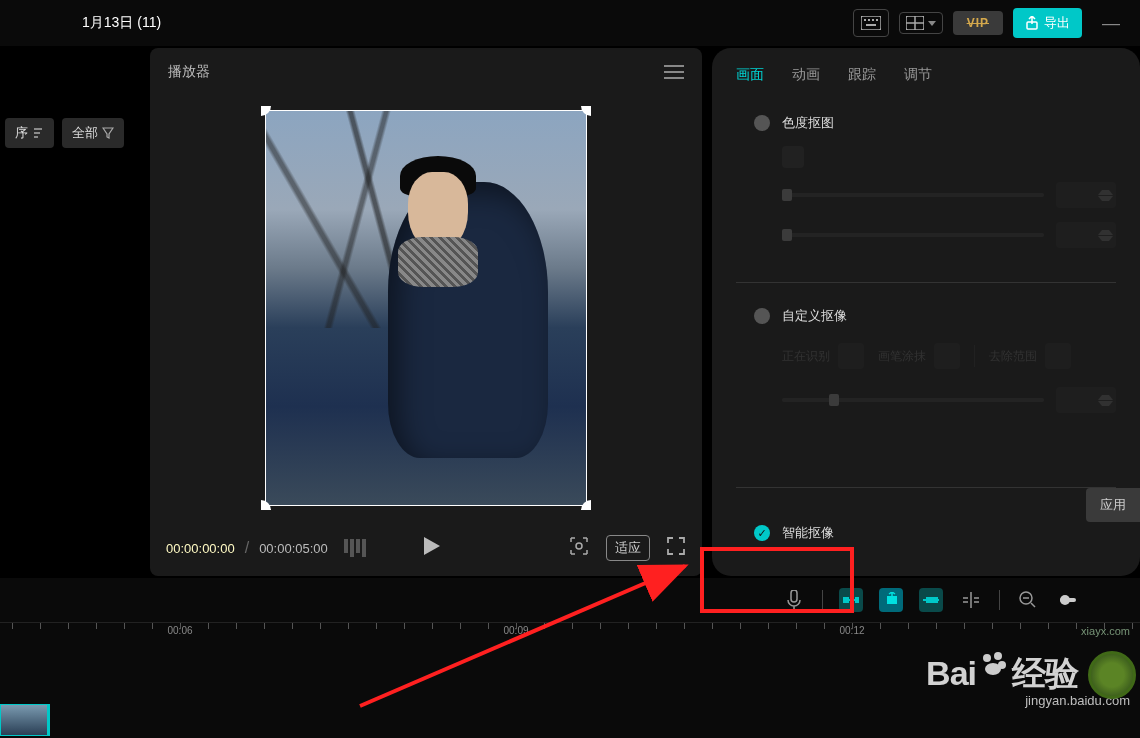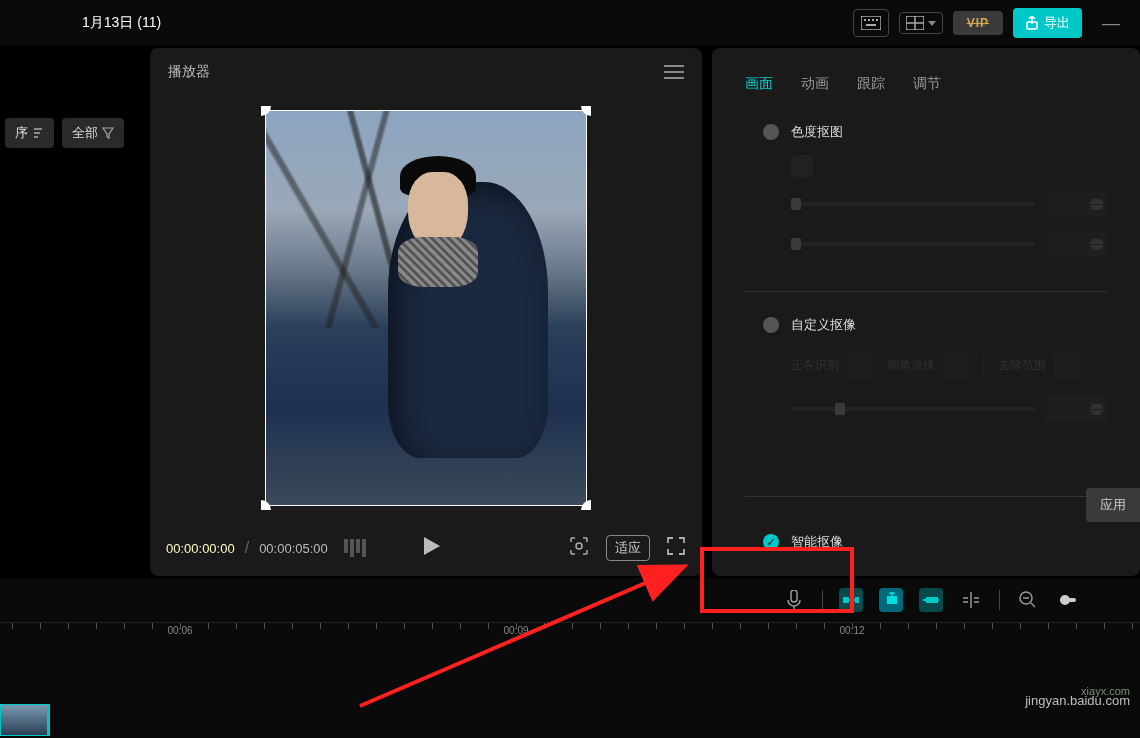--- a/index.html
+++ b/index.html
@@ -135,22 +135,22 @@
 .bars-icon span:nth-child(3){height:14px}
 .bars-icon span:nth-child(4){height:18px}
 .play-icon { margin-left: 48px; color: #aaa; cursor: pointer;}
 .player-footer-right { margin-left: auto; display: flex; gap: 16px; align-items: center;}
 .fit-btn {
   border: 1px solid #888; border-radius: 4px; padding: 3px 8px; font-size: 13px;
 }
 .side-panel {
   flex: 1;
   background: #1a1a1a;
-  border-radius: 8px;
-  padding: 13px;
+  border-radius: 19px;
+  padding: 4px;
   position: relative;
 }
 .tabs {
   display: flex; gap: 28px; padding: 14px 20px 14px 20px;
   font-size: 14px;
 }
 .tab { color: #999; cursor: pointer; }
 .tab.active { color: #00d4d4; }
 .section {
   padding: 16px 20px 12px 20px;
@@ -552,14 +552,27 @@
   <defs>
     <marker id="arrowhead" markerWidth="12" markerHeight="10" refX="11" refY="5" orient="auto">
       <polygon points="0 0, 12 5, 0 10" fill="#ff2020"></polygon>
     </marker>
   </defs>
   <line x1="10" y1="160" x2="335" y2="20" stroke="#ff2020" stroke-width="4" marker-end="url(#arrowhead)"></line>
 </svg>
 
 <div class="watermark">
   <div class="wm-small">xiayx.com</div>
+  <div style="display:flex; align-items:baseline; justify-content:flex-end; gap:4px;">
+    <span class="wm-bai">Bai</span>
+    <span class="wm-paw">
+      <svg width="28" height="28">
+          <circle cx="7" cy="7" r="4" fill="#eee"></circle>
+          <circle cx="18" cy="5" r="4" fill="#eee"></circle>
+          <circle cx="22" cy="14" r="4" fill="#eee"></circle>
+          <ellipse cx="13" cy="18" rx="8" ry="6" fill="#eee"></ellipse>
+        </svg>
+    </span>
+    <span class="wm-bai">经验</span>
+    <span class="wm-logo"></span>
+  </div>
   <div class="wm-url">jingyan.baidu.com</div>
 </div>
 
 </body></html>

